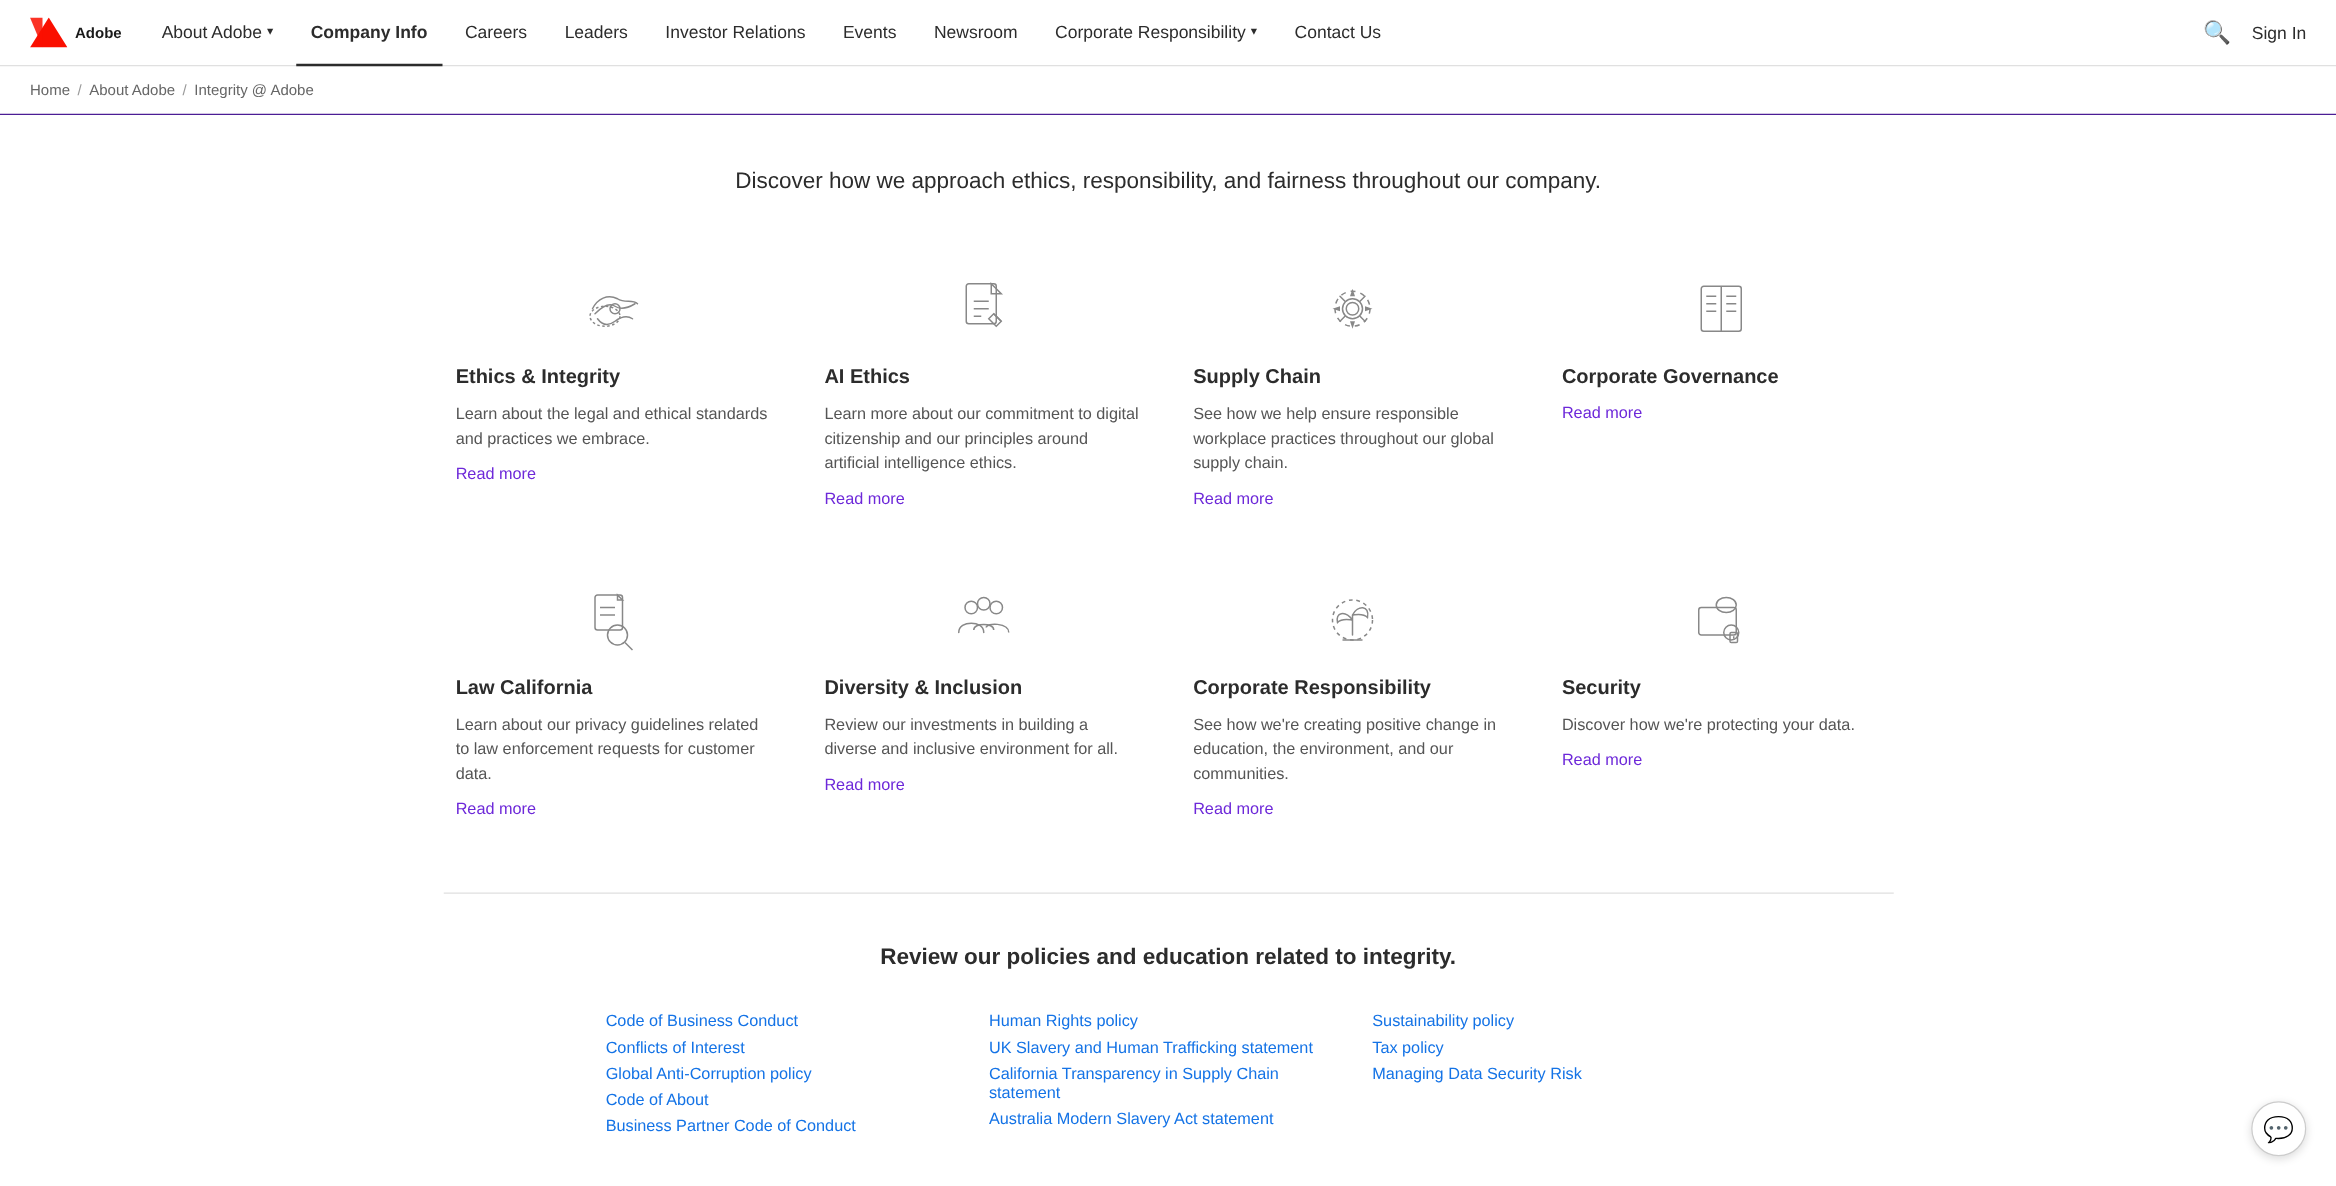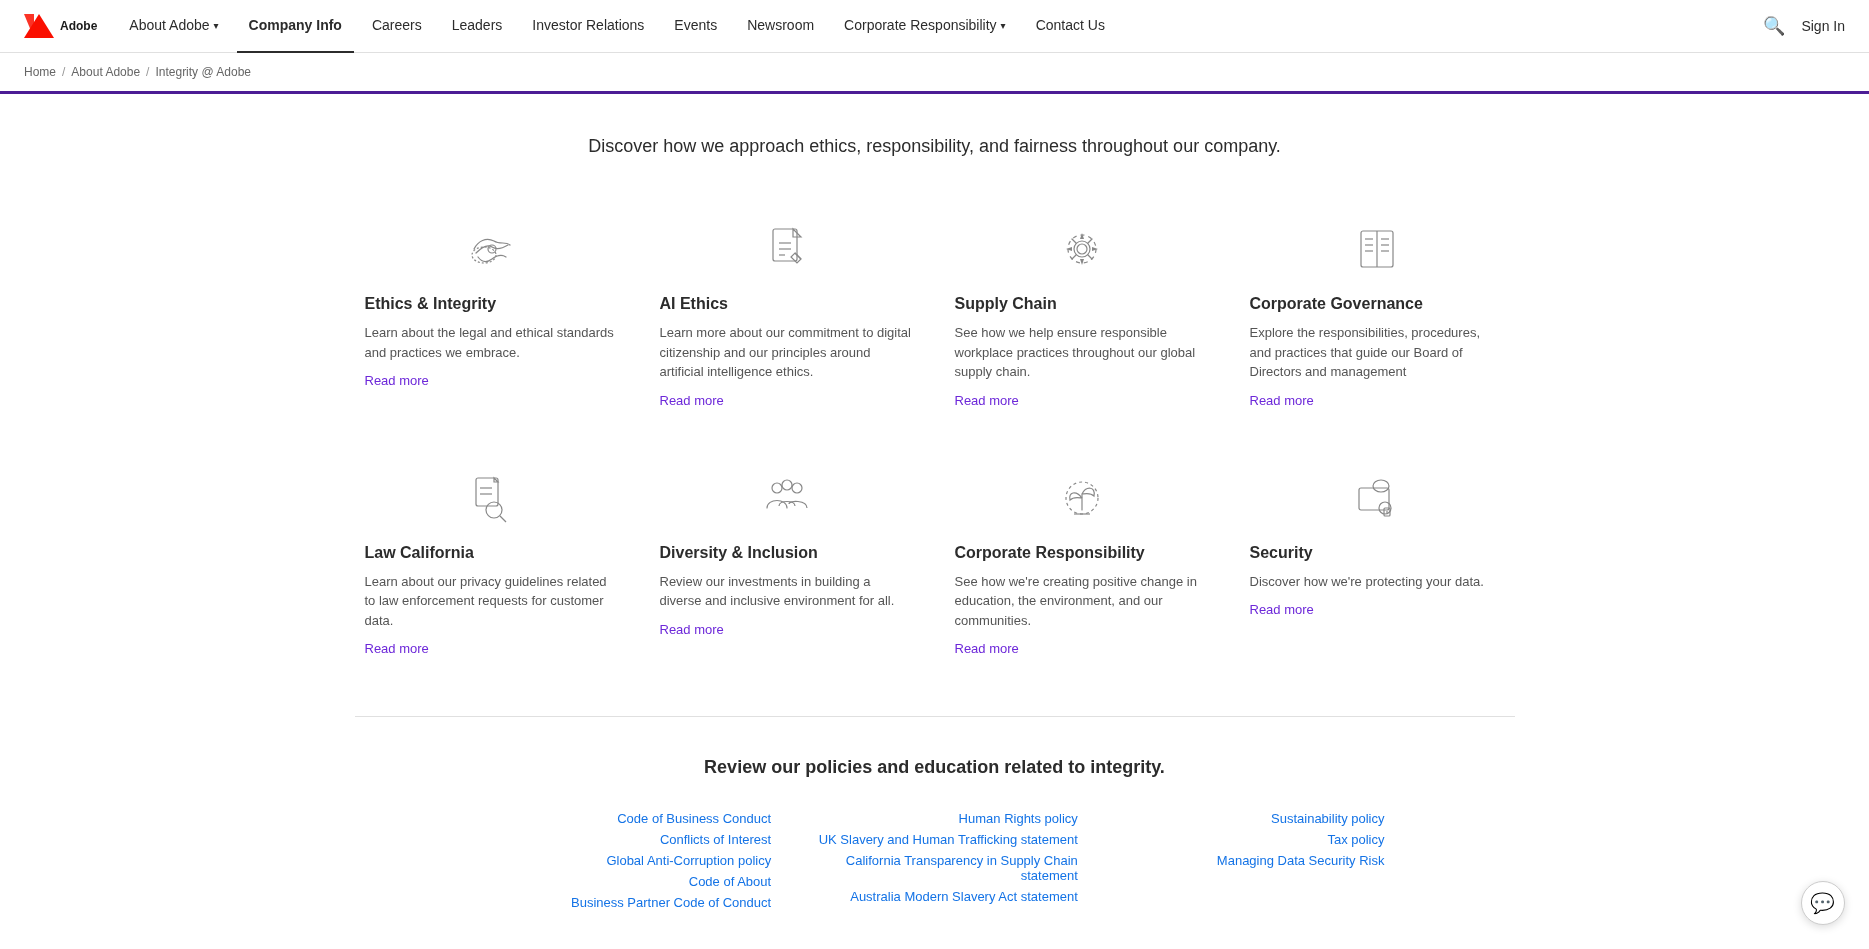--- a/index.html
+++ b/index.html
@@ -25,21 +25,21 @@
     .nav-item-dropdown { display: flex; align-items: center; gap: 4px; }
     .chevron { font-size: 10px; }
     .nav-right { display: flex; align-items: center; gap: 16px; margin-left: auto; }
     .nav-search { font-size: 18px; cursor: pointer; color: #2c2c2c; }
     .nav-signin { font-size: 14px; color: #2c2c2c; cursor: pointer; }
 
     
     .breadcrumb {
       display: flex; align-items: center; gap: 6px;
       padding: 12px 24px; font-size: 12px; color: #666;
-      border-bottom: 3px solid #4c1d95;
+      border-bottom: 1px solid #4c1d95;
     }
     .breadcrumb a { color: #666; text-decoration: none; }
     .breadcrumb-sep { color: #999; }
 
     
     .main { padding: 40px 20px; max-width: 1200px; margin: 0 auto; }
 
     .page-headline {
       text-align: center; font-size: 18px; font-weight: 400;
       color: #2c2c2c; margin-bottom: 50px; line-height: 1.4;
@@ -62,21 +62,21 @@
 
     
     .policies-section { padding: 0 0 40px; }
     .policies-headline {
       text-align: center; font-size: 18px; font-weight: 600;
       color: #2c2c2c; margin-bottom: 30px;
     }
     .policies-grid {
       display: grid; grid-template-columns: repeat(3, 1fr);
       gap: 8px 20px; max-width: 900px; margin: 0 auto;
-      text-align: right;
+      text-align: left;
     }
     .policy-link { font-size: 13px; color: #1473e6; text-decoration: none; cursor: pointer; padding: 3px 0; display: block; }
 
     
     .chat-btn {
       position: fixed; bottom: 24px; right: 24px;
       width: 44px; height: 44px; border-radius: 50%;
       border: 1px solid #ccc; background: #fff;
       display: flex; align-items: center; justify-content: center;
       cursor: pointer; box-shadow: 0 2px 8px rgba(0,0,0,0.15);
@@ -204,21 +204,20 @@
           <line x1="26" y1="8" x2="26" y2="44"></line>
           <line x1="14" y1="16" x2="22" y2="16"></line>
           <line x1="14" y1="22" x2="22" y2="22"></line>
           <line x1="14" y1="28" x2="22" y2="28"></line>
           <line x1="30" y1="16" x2="38" y2="16"></line>
           <line x1="30" y1="22" x2="38" y2="22"></line>
           <line x1="30" y1="28" x2="38" y2="28"></line>
         </svg>
       </div>
       <div class="card-title">Corporate Governance</div>
-      <div class="card-desc">Explore the responsibilities, procedures, and practices that guide our Board of Directors and management</div>
       <a class="card-link" href="#">Read more</a>
     </div>
 
     <div class="card">
       <div class="card-icon">
         <svg viewBox="0 0 52 52">
           <rect x="10" y="6" width="22" height="28" rx="2"></rect>
           <path d="M28 6 L32 10 L28 10 Z"></path>
           <line x1="14" y1="16" x2="26" y2="16"></line>
           <line x1="14" y1="22" x2="26" y2="22"></line>

